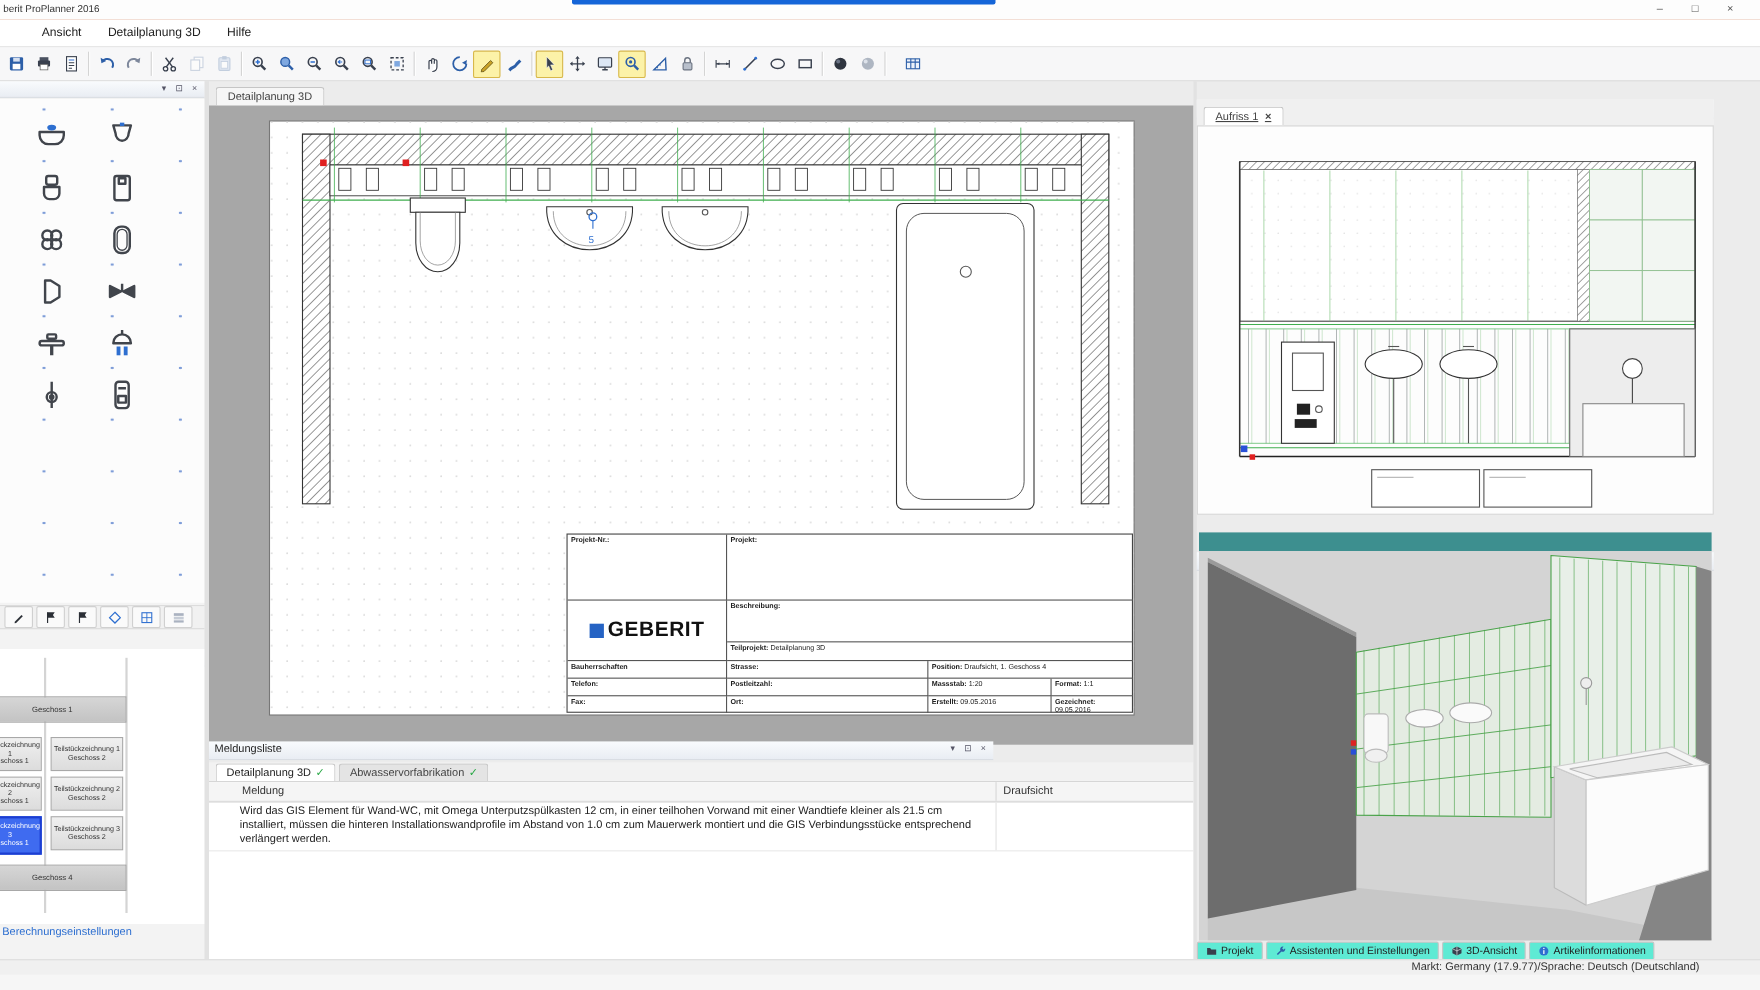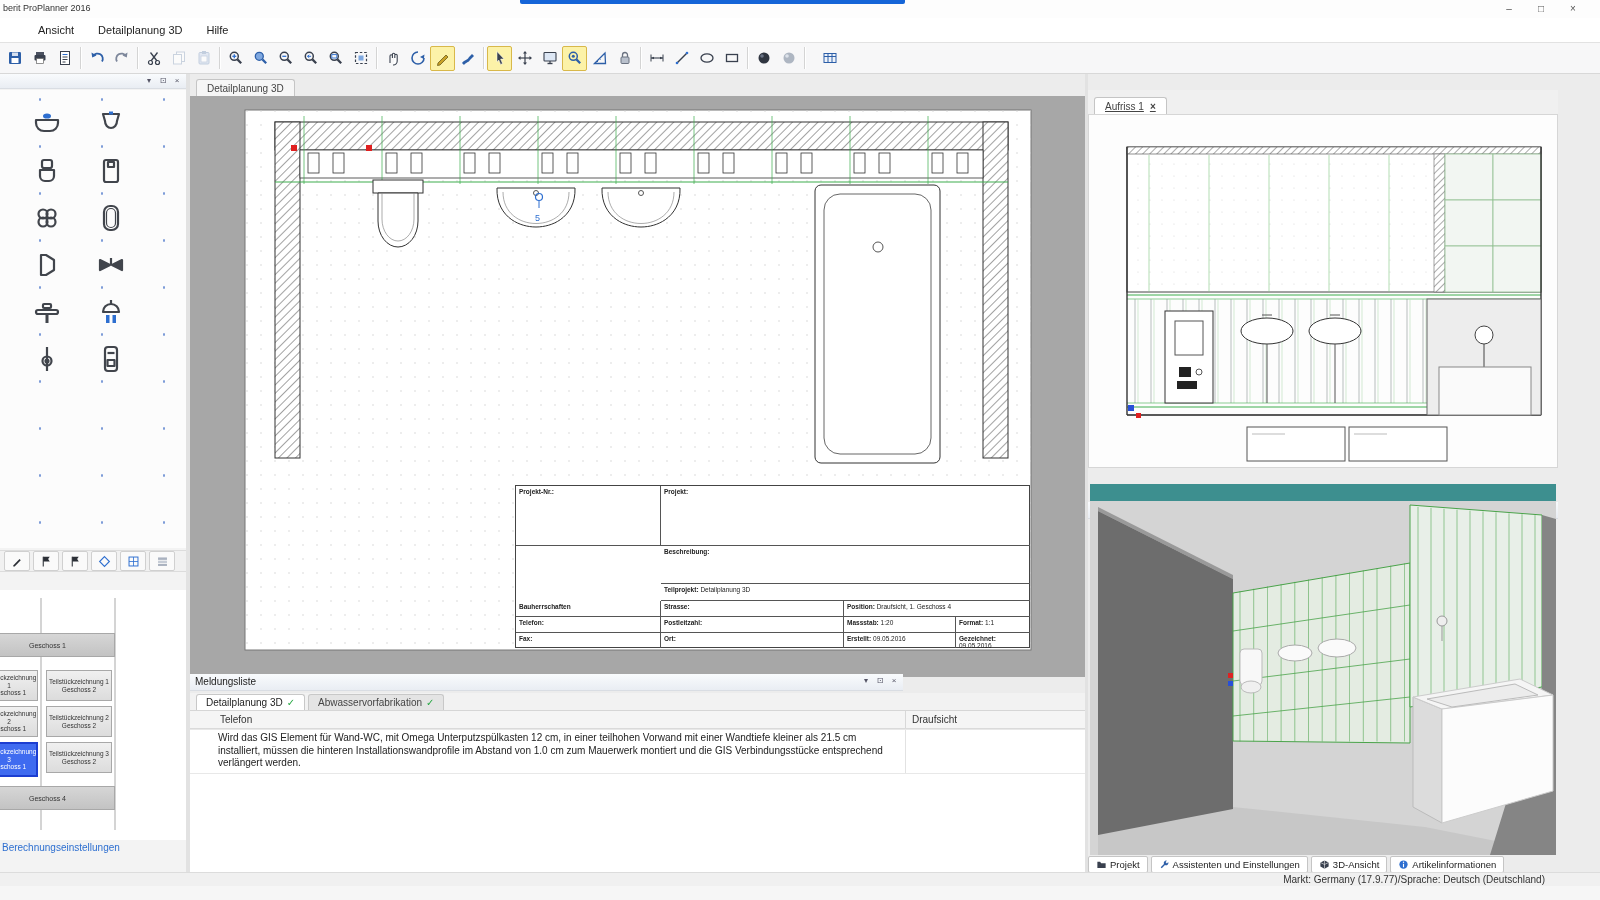--- a/index.html
+++ b/index.html
@@ -68,21 +68,21 @@
   
   #auf-head{left:1088px;top:74px;width:470px;height:16px;}
   #auf-title{position:absolute;left:5px;top:2px;font-size:10px;color:#222;}
   #auf-tabbar{left:1088px;top:90px;width:470px;height:24px;background:#f0f0f0;border-bottom:1px solid #cfcfcf;display:flex;align-items:flex-end;}
   #auf-content{left:1088px;top:114px;width:470px;height:354px;background:#fdfdfd;border:1px solid #d6d6d6;box-sizing:border-box;}
   #v3d-head{left:1088px;top:468px;width:470px;height:16px;}
   #v3d-title{position:absolute;left:5px;top:2px;font-size:10px;color:#222;}
   #teal-bar{left:1090px;top:484px;width:466px;height:17px;background:#3d8f8f;}
   #v3d-content{left:1090px;top:501px;width:466px;height:354px;background:#d4d4d4;}
   #bottom-tabs{left:1088px;top:856px;width:470px;height:16px;display:flex;gap:3px;align-items:center;}
-  .btab{display:flex;align-items:center;gap:3px;height:15px;padding:0 7px;border:1px solid #c5c5c5;background:#ffffff;border-radius:2px;font-size:9.5px;color:#222;white-space:nowrap;}
+  .btab{display:flex;align-items:center;gap:3px;height:15px;padding:0 7px;border:1px solid #c5c5c5;background:#5eead4;border-radius:2px;font-size:9.5px;color:#222;white-space:nowrap;}
   
   #statusbar{left:0;top:872px;width:1600px;height:14px;background:#f0f0f0;border-top:1px solid #dcdcdc;}
   #status-right{position:absolute;right:55px;top:1px;font-size:10px;color:#333;}
   #bottom-fill{left:0;top:886px;width:1600px;height:14px;background:#f6f6f6;}
 </style>
 </head>
 <body>
 
 <div class="abs" id="titlebar">
   <div class="abs" id="window-title">berit ProPlanner 2016</div>
@@ -577,20 +577,26 @@
     <text x="345" y="125" font-size="9" fill="#2e6fd0">5</text>
 
     <rect x="625" y="89" width="125" height="278" rx="6" fill="#fff" stroke="#333"></rect>
     <rect x="634" y="98" width="107" height="260" rx="16" fill="none" stroke="#555" stroke-width="0.9"></rect>
     <circle cx="688" cy="151" r="5" fill="none" stroke="#555"></circle>
   </svg>
   
   <div class="abs" id="tblock" style="left:325px;top:389px;">
     <div class="tc br bb" style="left:0;top:0;width:145px;height:60px;"><b>Projekt-Nr.:</b></div>
     <div class="tc bb" style="left:145px;top:0;width:369px;height:60px;"><b>Projekt:</b></div>
+    <div class="tc br bb" style="left:0;top:60px;width:145px;height:55px;padding:0;">
+      <div id="geb-logo">
+        <div id="geb-sq"></div>
+          <div id="geb-txt">GEBERIT</div>
+      </div>
+    </div>
     <div class="tc bb" style="left:145px;top:60px;width:369px;height:38px;"><b>Beschreibung:</b></div>
     <div class="tc bb" style="left:145px;top:98px;width:369px;height:17px;"><b>Teilprojekt:</b> <span>Detailplanung 3D</span></div>
     <div class="tc br bb" style="left:0;top:115px;width:145px;height:16px;"><b>Bauherrschaften</b></div>
     <div class="tc br bb" style="left:145px;top:115px;width:183px;height:16px;"><b>Strasse:</b></div>
     <div class="tc bb" style="left:328px;top:115px;width:186px;height:16px;"><b>Position:</b> <span>Draufsicht, 1. Geschoss 4</span></div>
     <div class="tc br bb" style="left:0;top:131px;width:145px;height:16px;"><b>Telefon:</b></div>
     <div class="tc br bb" style="left:145px;top:131px;width:183px;height:16px;"><b>Postleitzahl:</b></div>
     <div class="tc br bb" style="left:328px;top:131px;width:112px;height:16px;"><b>Massstab:</b> <span>1:20</span></div>
     <div class="tc bb" style="left:440px;top:131px;width:74px;height:16px;"><b>Format:</b> <span>1:1</span></div>
     <div class="tc br" style="left:0;top:147px;width:145px;height:15px;"><b>Fax:</b></div>
@@ -613,21 +619,21 @@
     <span>Detailplanung 3D</span>
       <span class="chk">✓</span>
   </div>
   <div class="msg-tab inactive">
     <span>Abwasservorfabrikation</span>
       <span class="chk">✓</span>
   </div>
 </div>
 <div class="abs" id="msg-table">
   <div id="msg-colhead">
-    <div class="col-meldung">Telefon</div>
+    <div class="col-meldung">Meldung</div>
     <div class="col-anw">Draufsicht</div>
   </div>
   <div id="msg-rows">
       <div class="msg-row">
         <div class="a"></div>
       </div>
       <div class="msg-row">
         <div class="m">Wird das GIS Element für Wand-WC, mit Omega Unterputzspülkasten 12 cm, in einer teilhohen Vorwand mit einer Wandtiefe kleiner als 21.5 cm installiert, müssen die hinteren Installationswandprofile im Abstand von 1.0 cm zum Mauerwerk montiert und die GIS Verbindungsstücke entsprechend verlängert werden.</div>
         <div class="a"></div>
       </div>

